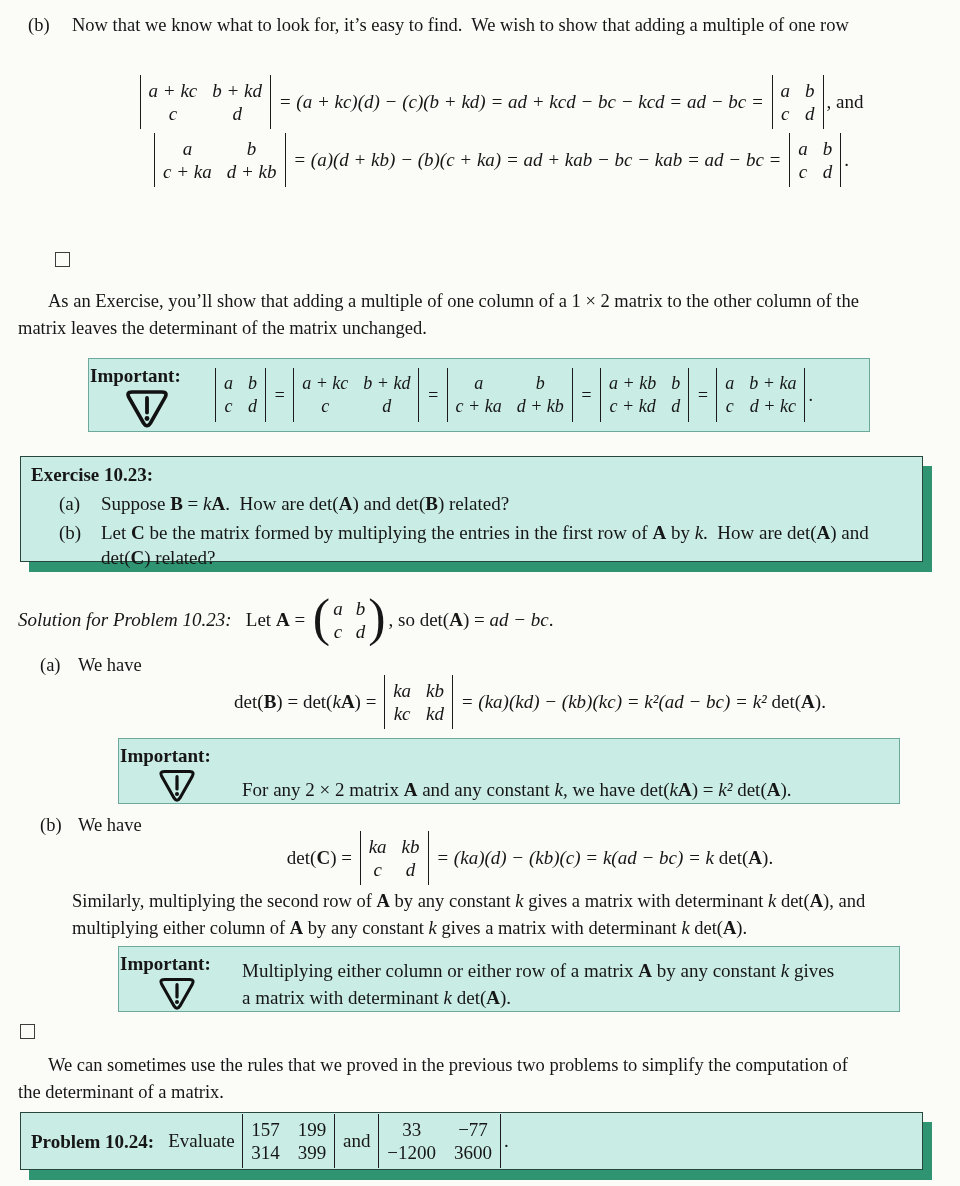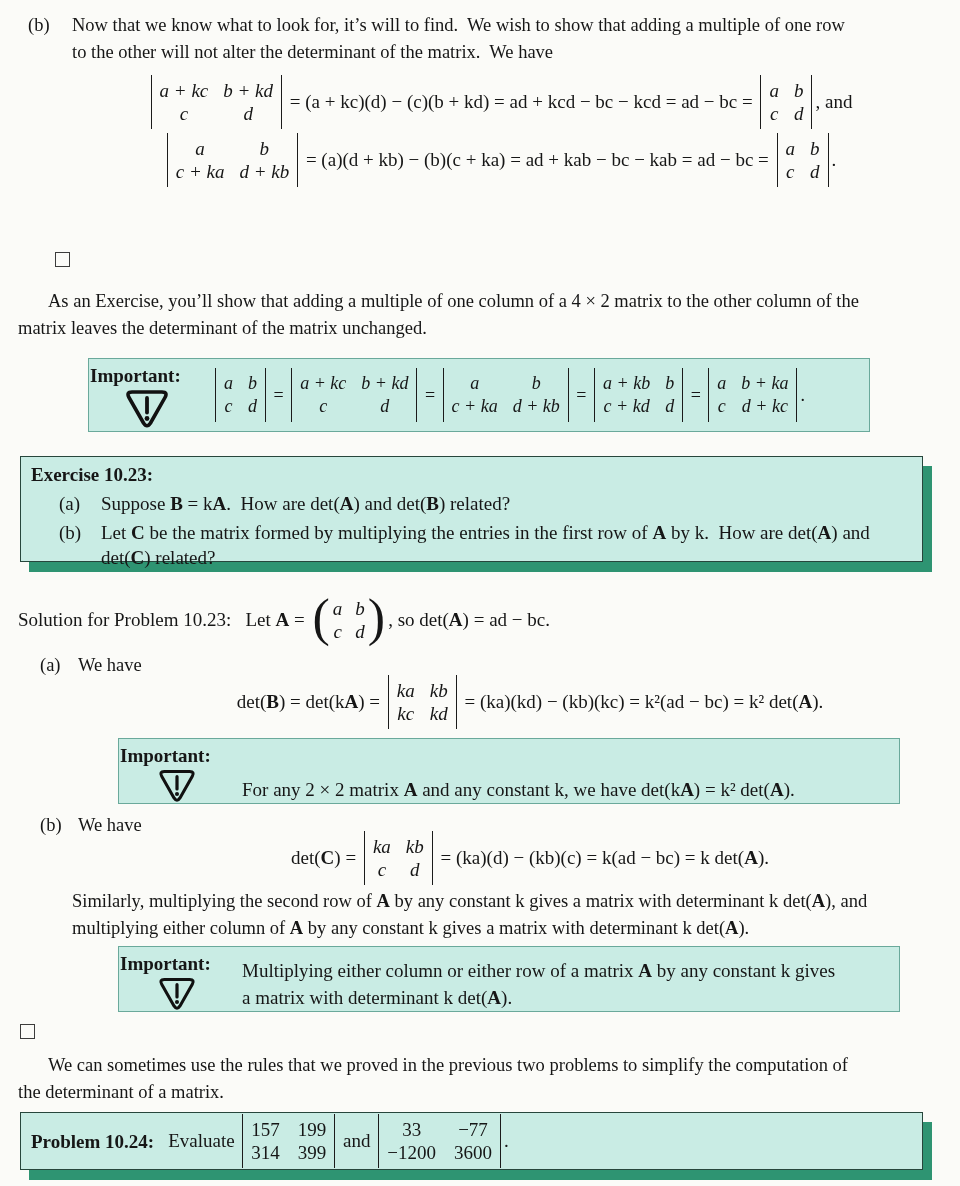--- a/index.html
+++ b/index.html
@@ -15,21 +15,21 @@
   .pblock{position:absolute;}
   .pline{line-height:27px;white-space:pre;}
   .indent{padding-left:30px;}
   .qed{position:absolute;width:13px;height:13px;border:1.5px solid #3c3c3c;background:transparent;}
 
   
   .eqline{position:absolute;display:flex;align-items:center;justify-content:center;
           white-space:pre;font-size:19px;}
   .eqline.inline{position:static;display:inline-flex;justify-content:flex-start;}
   .seg-rm{font-style:normal;}
-  .seg-it{}
+  .seg-it{font-style:italic;}
   .seg-bf{font-weight:bold;}
 
   
   .mat{display:inline-flex;align-items:center;margin:0 3px;}
   .mgrid{display:inline-grid;grid-template-columns:auto auto;column-gap:15px;
          text-align:center;font-style:italic;line-height:23px;}
   .mc{white-space:pre;}
   .dmat .mgrid{border-left:1.6px solid #1b1b1b;border-right:1.6px solid #1b1b1b;padding:4px 8px;}
   .mat.nums .mgrid{font-style:normal;column-gap:18px;}
   .pmat .mgrid{padding:1px 3px;column-gap:13px;}
@@ -62,32 +62,31 @@
   .labelline{position:absolute;display:flex;line-height:27px;white-space:pre;}
   .labelline .lab{width:38px;flex:none;}
 </style>
 </head>
 <body>
 
 <div class="page">
 
   <span class="plabel" style="left:28px;top:12px">(b)</span>
   <div class="pblock" style="left:72px;top:12px;width:866px">
-    <div class="pline">Now that we know what to look for, it’s will to find.  We wish to show that adding a multiple of one row</div>
-    <div class="pline">to the other will not alter the determinant of the matrix.  We have</div>
+    <div class="pline">Now that we know what to look for, it’s easy to find.  We wish to show that adding a multiple of one row</div>
   </div>
 
   <div class="eqline" style="left:60px;top:74px;width:880px;height:56px"><span class="mat dmat"><span class="mgrid"><span class="mc">a + kc</span><span class="mc">b + kd</span><span class="mc">c</span><span class="mc">d</span></span></span><span class="seg-it"> = (a + kc)(d) − (c)(b + kd) = ad + kcd − bc − kcd = ad − bc = </span><span class="mat dmat"><span class="mgrid"><span class="mc">a</span><span class="mc">b</span><span class="mc">c</span><span class="mc">d</span></span></span><span class="seg-rm">, and</span></div>
   <div class="eqline" style="left:60px;top:132px;width:880px;height:56px"><span class="mat dmat"><span class="mgrid"><span class="mc">a</span><span class="mc">b</span><span class="mc">c + ka</span><span class="mc">d + kb</span></span></span><span class="seg-it"> = (a)(d + kb) − (b)(c + ka) = ad + kab − bc − kab = ad − bc = </span><span class="mat dmat"><span class="mgrid"><span class="mc">a</span><span class="mc">b</span><span class="mc">c</span><span class="mc">d</span></span></span><span class="seg-rm">.</span></div>
 
 
   <div class="qed" style="left:55px;top:252px"></div>
 
   <div class="pblock" style="left:18px;top:288px;width:920px">
-    <div class="pline indent">As an Exercise, you’ll show that adding a multiple of one column of a 4 × 2 matrix to the other column of the</div>
+    <div class="pline indent">As an Exercise, you’ll show that adding a multiple of one column of a 1 × 2 matrix to the other column of the</div>
     <div class="pline">matrix leaves the determinant of the matrix unchanged.</div>
   </div>
 
   <div class="impbox" style="left:88px;top:358px;width:782px;height:74px">
     <div class="implabel">
       <span class="impword">Important:</span>
       <svg class="impicon" width="44" height="40" viewBox="0 0 44 40">
         <path d="M7 3 L37 3 Q43 3 40 8.5 L25.5 34 Q22 39.5 18.5 34 L4 8.5 Q1 3 7 3 Z" fill="none" stroke="#111" stroke-width="3.6" stroke-linejoin="round"></path>
         <line x1="22" y1="9" x2="22" y2="23.5" stroke="#111" stroke-width="3.8" stroke-linecap="round"></line>
         <circle cx="22" cy="29.5" r="2.4" fill="#111"></circle>

